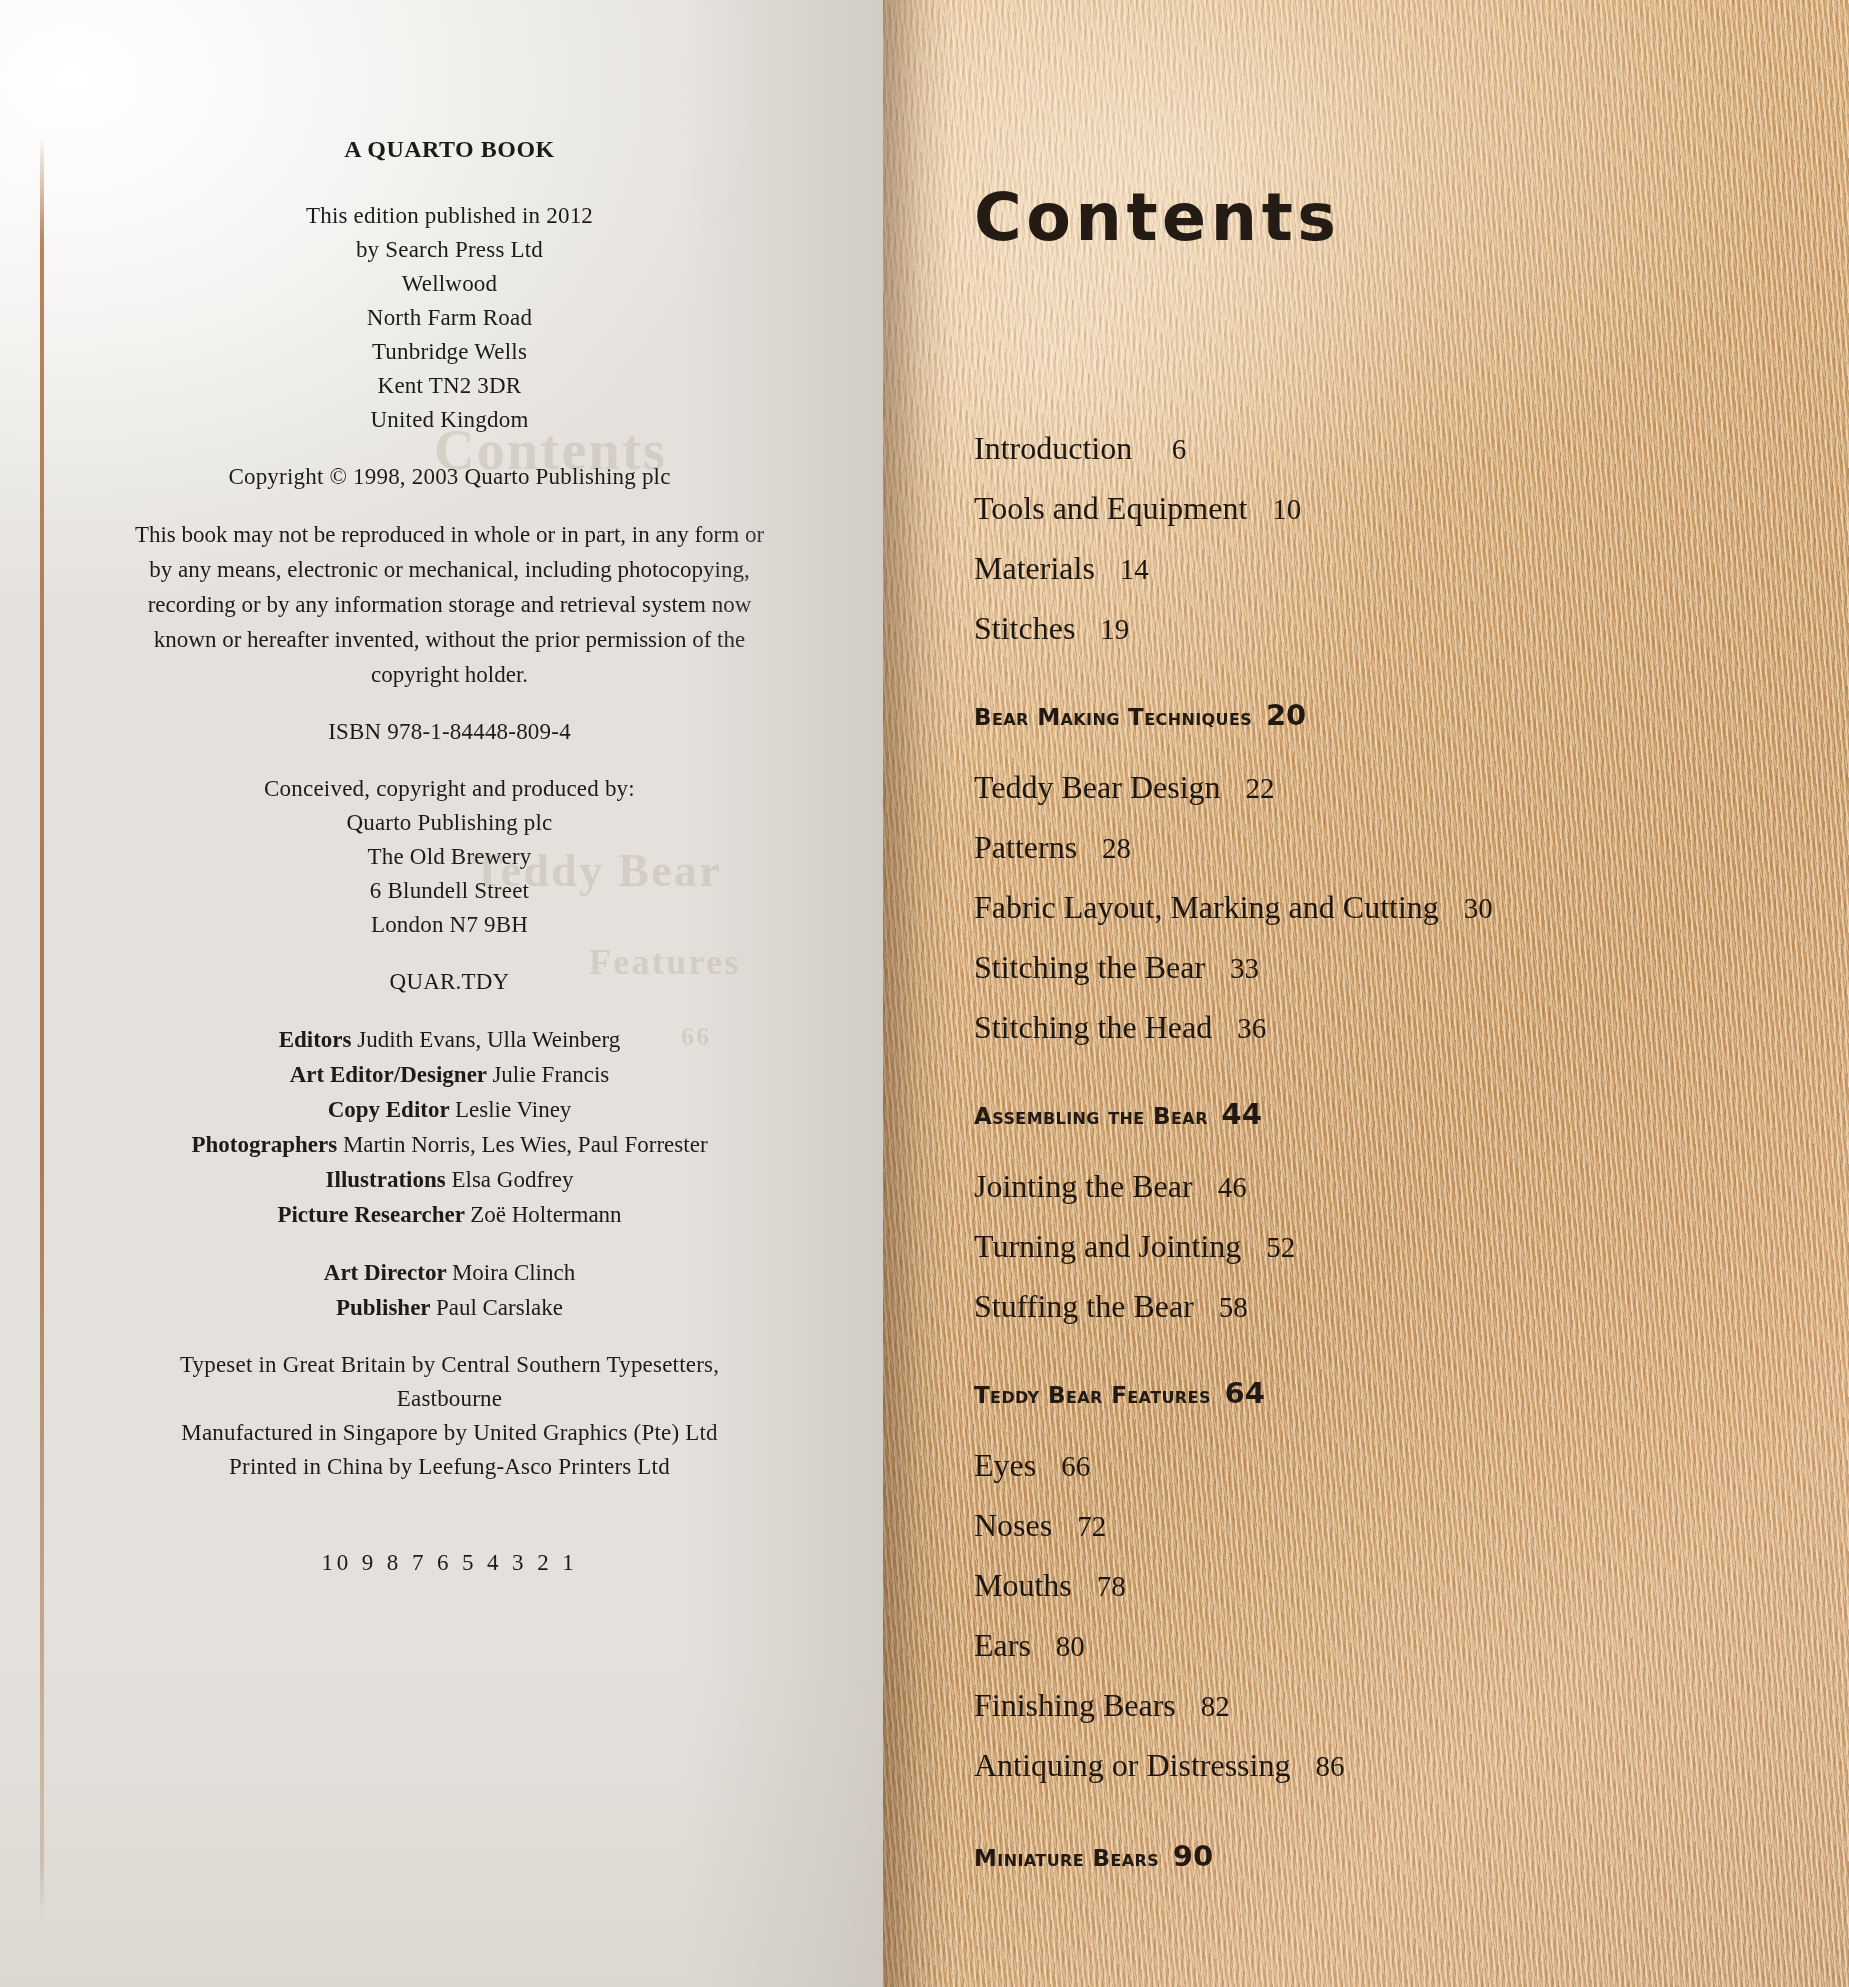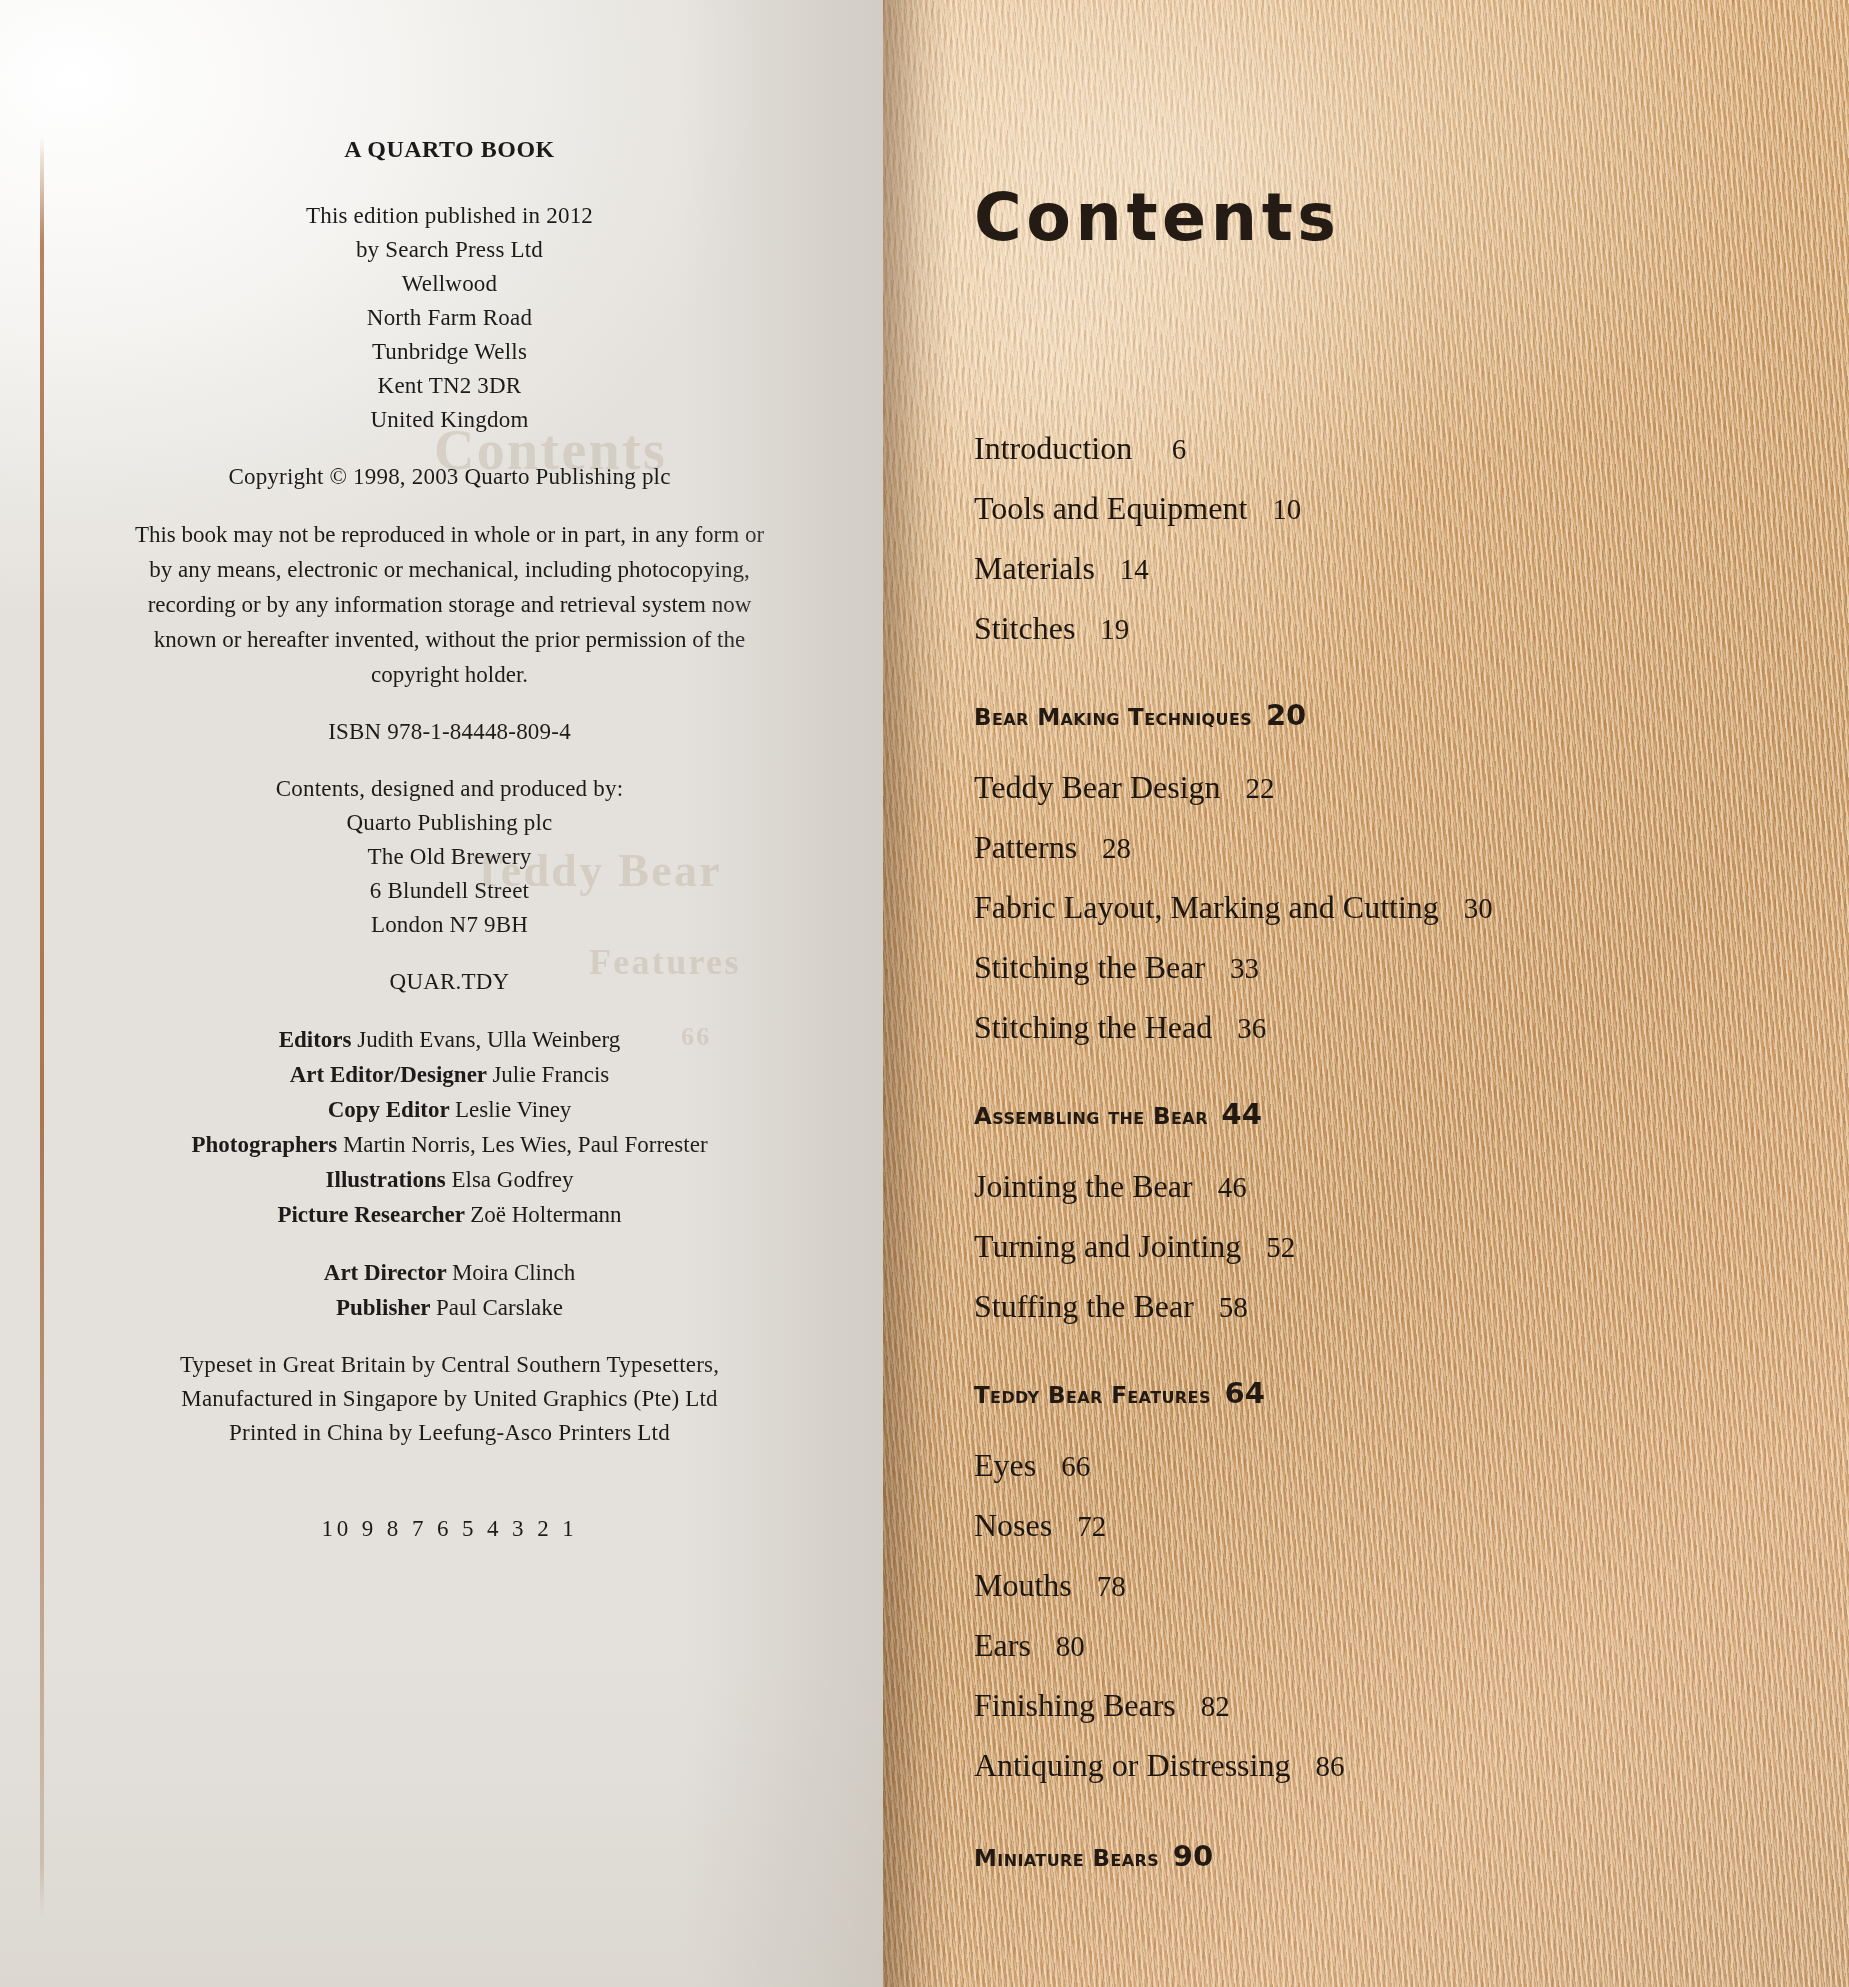--- a/index.html
+++ b/index.html
@@ -220,21 +220,21 @@
       <div class="copy-line">Copyright © 1998, 2003 Quarto Publishing plc</div>
 
       <div class="block-gap"></div>
       <div class="para">This book may not be reproduced in whole or in part, in any form or by any means, electronic or mechanical, including photocopying, recording or by any information storage and retrieval system now known or hereafter invented, without the prior permission of the copyright holder.</div>
 
       <div class="block-gap"></div>
       <div class="copy-line">ISBN 978-1-84448-809-4</div>
 
       <div class="block-gap"></div>
       <div>
-        <div class="copy-line">Contents, designed and produced by:</div>
+        <div class="copy-line">Conceived, copyright and produced by:</div>
         <div class="copy-line">Quarto Publishing plc</div>
         <div class="copy-line">The Old Brewery</div>
         <div class="copy-line">6 Blundell Street</div>
         <div class="copy-line">London N7 9BH</div>
       </div>
 
       <div class="block-gap"></div>
       <div class="copy-line">QUAR.TDY</div>
 
       <div class="block-gap"></div>
@@ -273,20 +273,21 @@
         </div>
         <div class="credit-line">
           <b>Publisher </b>
           <span>Paul Carslake</span>
         </div>
       </div>
 
       <div class="block-gap"></div>
       <div>
         <div class="copy-line">Typeset in Great Britain by Central Southern Typesetters,</div>
+        <div class="copy-line">Eastbourne</div>
         <div class="copy-line">Manufactured in Singapore by United Graphics (Pte) Ltd</div>
         <div class="copy-line">Printed in China by Leefung-Asco Printers Ltd</div>
       </div>
 
       <div class="numbers">10 9 8 7 6 5 4 3 2 1</div>
     </div>
 
     <div class="paper-shade-bottom"></div>
     <div class="paper-shade-right"></div>
   </div>

